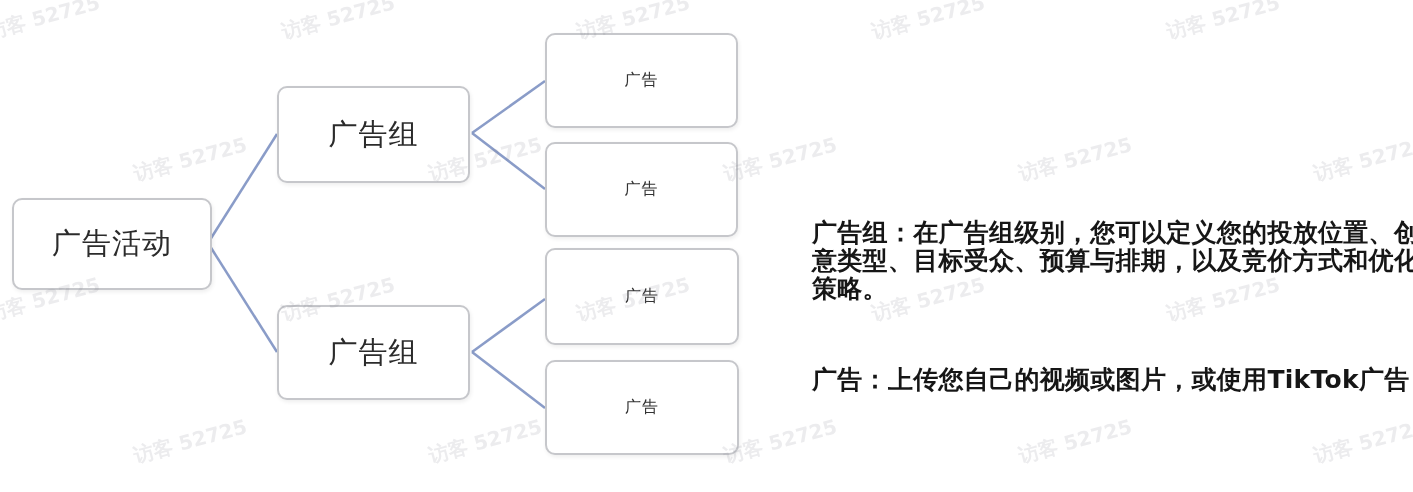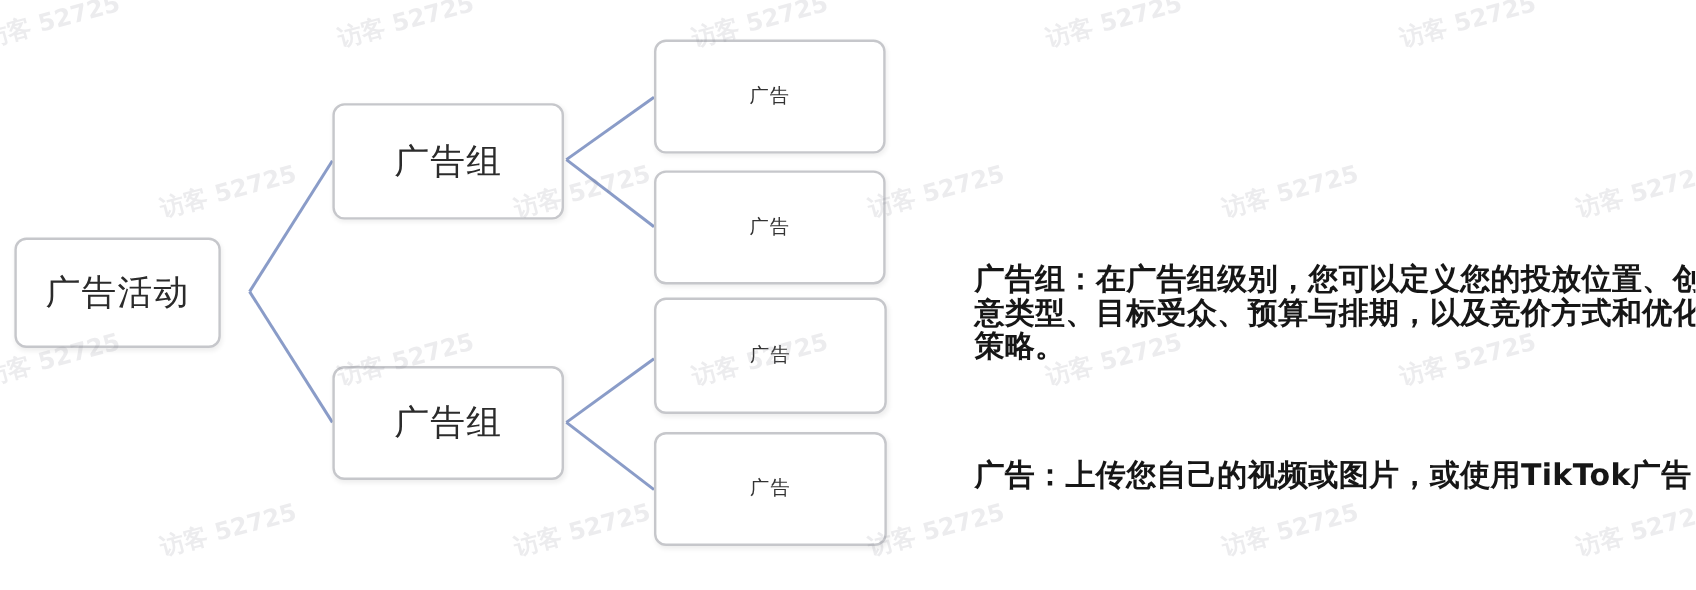--- a/index.html
+++ b/index.html
@@ -32,39 +32,39 @@
     box-shadow: 1px 2px 4px rgba(0,0,0,0.07);
     display: flex;
     align-items: center;
     justify-content: center;
     z-index: 2;
     color: #2b2b2b;
   }
   .node-big   { font-size: 29px; font-weight: 500; letter-spacing: 1px; }
   .node-small { font-size: 16px; font-weight: 500; letter-spacing: 1px; color: #333; }
 
-  #node-campaign  { left: 12px;  top: 198px; width: 172px; height: 92px; }
+  #node-campaign  { left: 12px;  top: 198px; width: 200px; height: 92px; }
   #node-adgroup-0 { left: 277px; top: 86px;  width: 193px; height: 97px; }
   #node-adgroup-1 { left: 277px; top: 305px; width: 193px; height: 95px; }
   #node-ad-0 { left: 545px; top: 33px;  width: 193px; height: 95px; }
   #node-ad-1 { left: 545px; top: 142px; width: 193px; height: 95px; }
   #node-ad-2 { left: 545px; top: 248px; width: 194px; height: 97px; }
   #node-ad-3 { left: 545px; top: 360px; width: 194px; height: 95px; }
 
   
   .paragraph {
     position: absolute;
     left: 812px;
     z-index: 2;
     color: #161616;
     font-weight: 700;
   }
   #paragraph-campaign { top: 44px;  font-size: 27px; line-height: 29px; letter-spacing: 0.5px; }
   #paragraph-adgroup  { top: 219px; font-size: 25px; line-height: 28px; letter-spacing: 0.3px; }
-  #paragraph-ad       { top: 382px; font-size: 25px; line-height: 28px; letter-spacing: 0.3px; }
+  #paragraph-ad       { top: 366px; font-size: 25px; line-height: 28px; letter-spacing: 0.3px; }
   .paragraph .line { white-space: nowrap; }
 
   
   .watermark-layer {
     position: absolute;
     left: 0; top: 0;
     width: 1413px; height: 492px;
     z-index: 5;
     pointer-events: none;
   }

